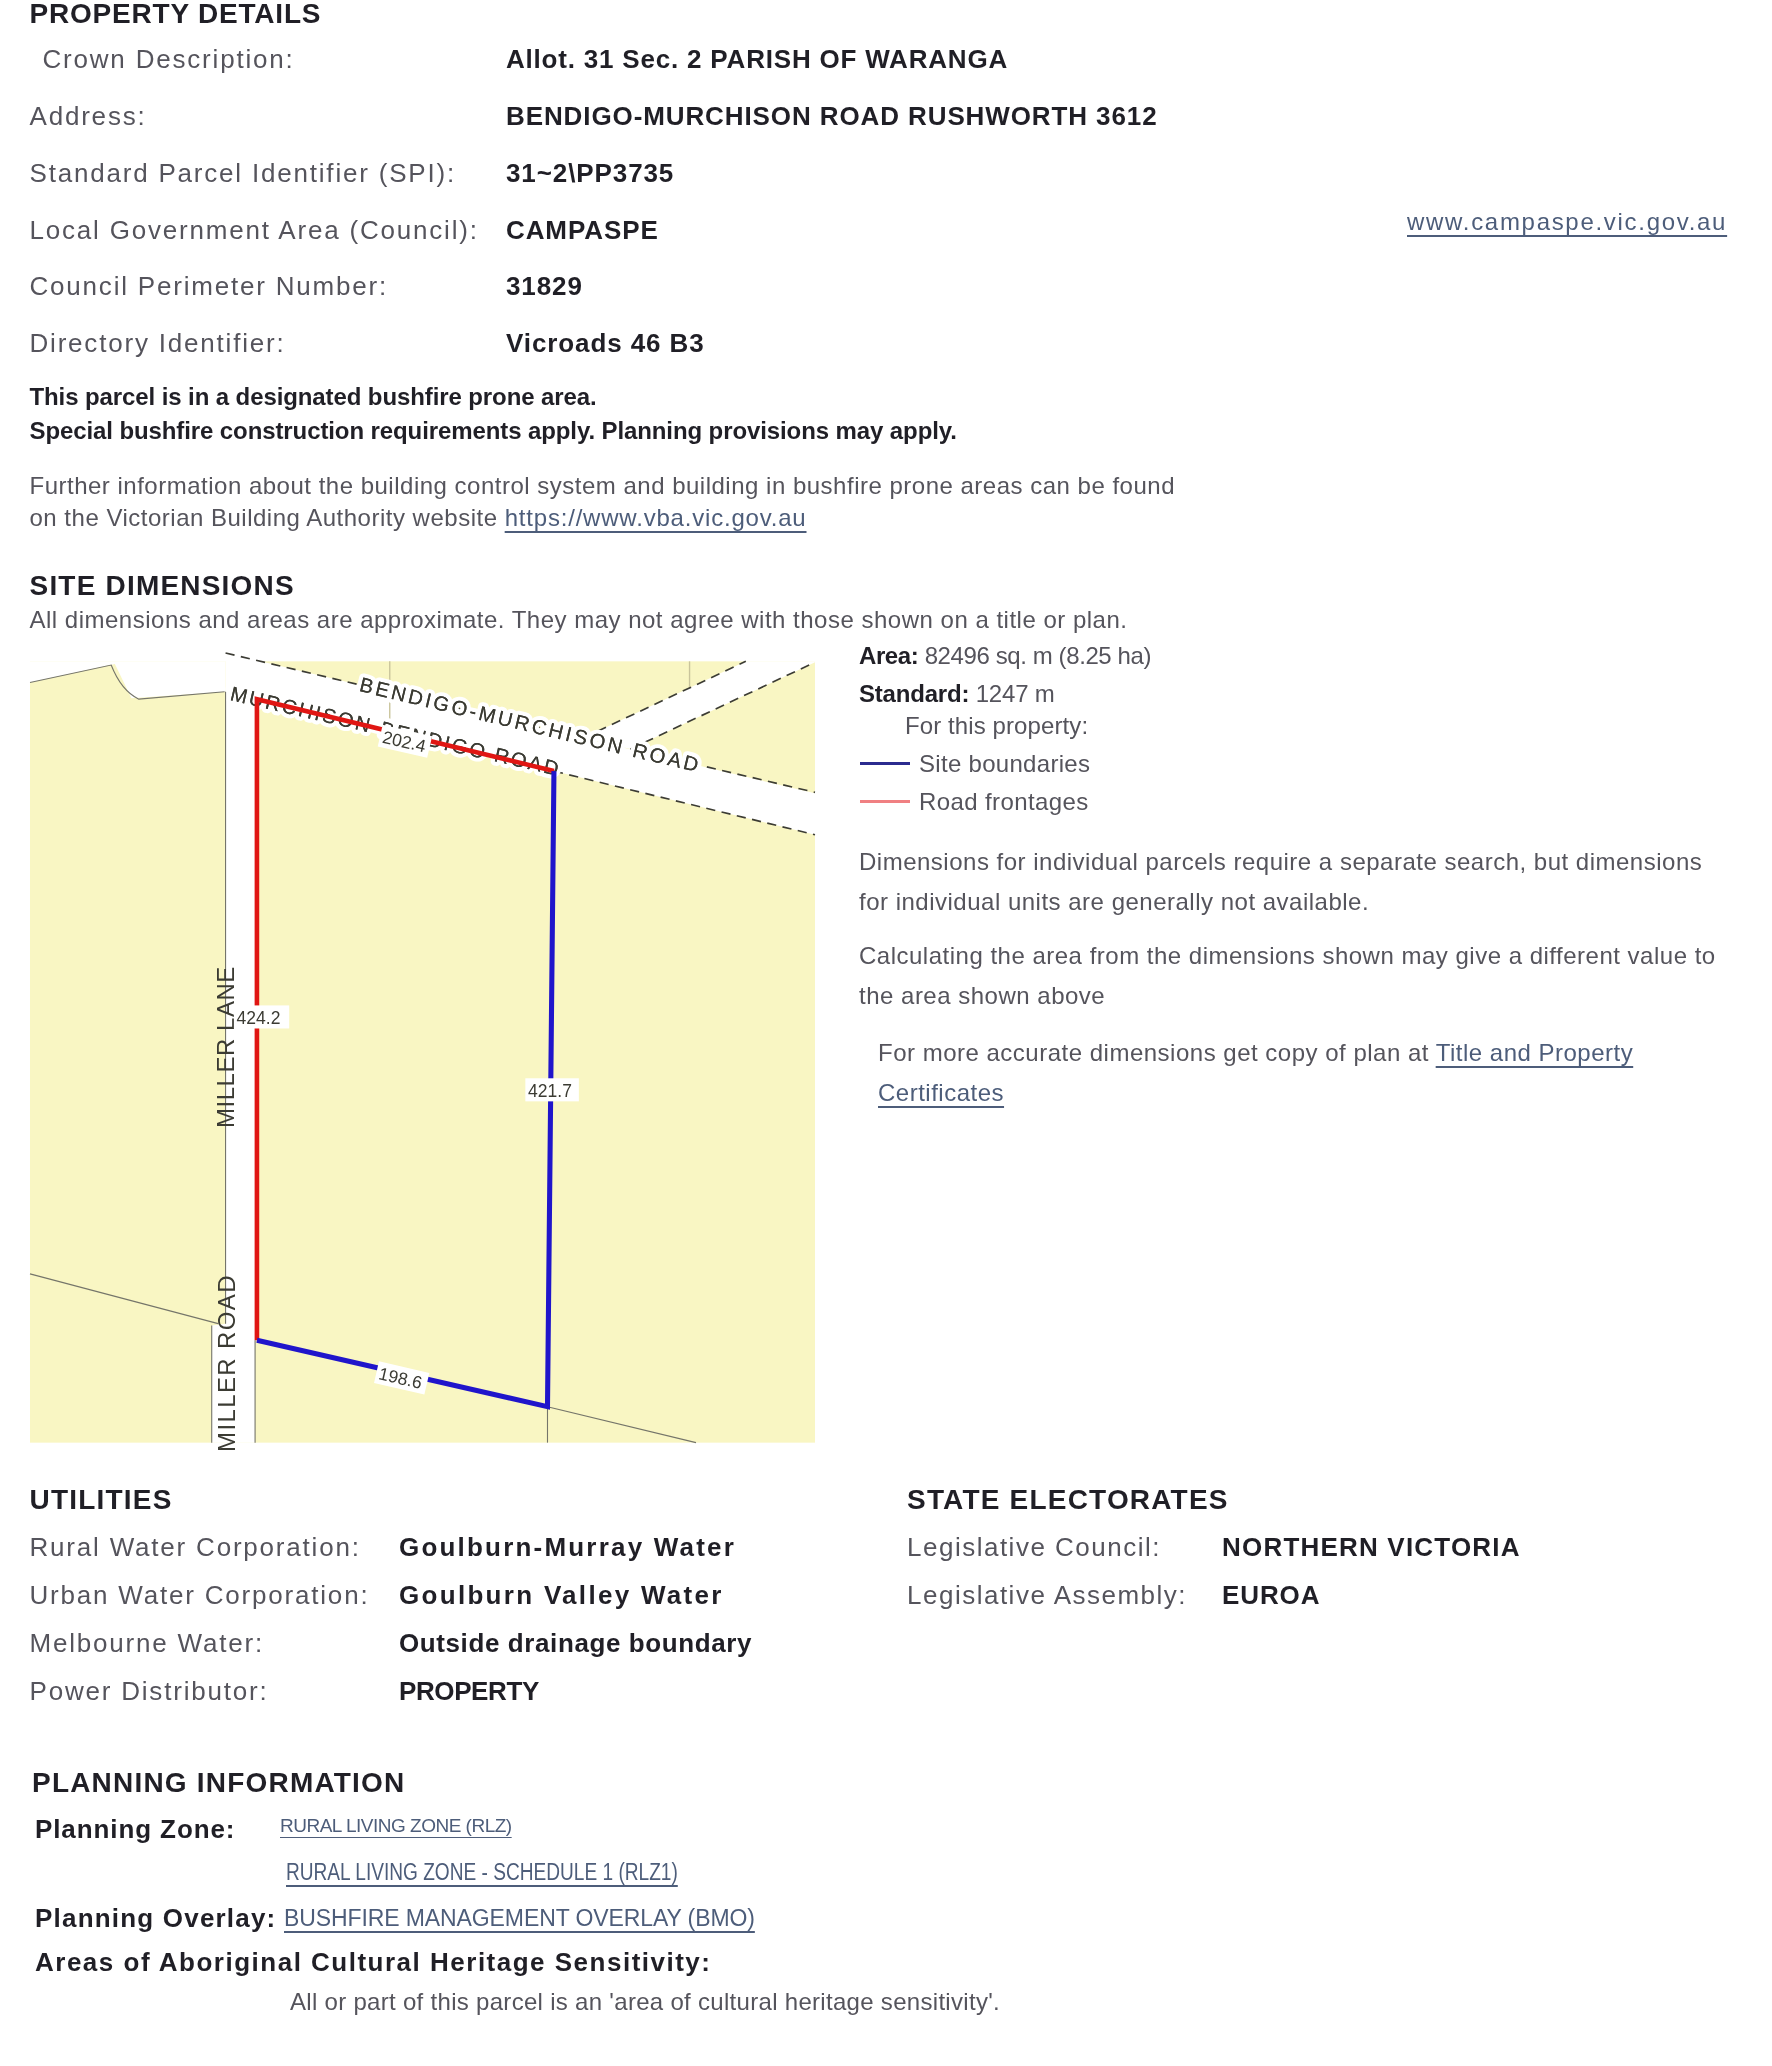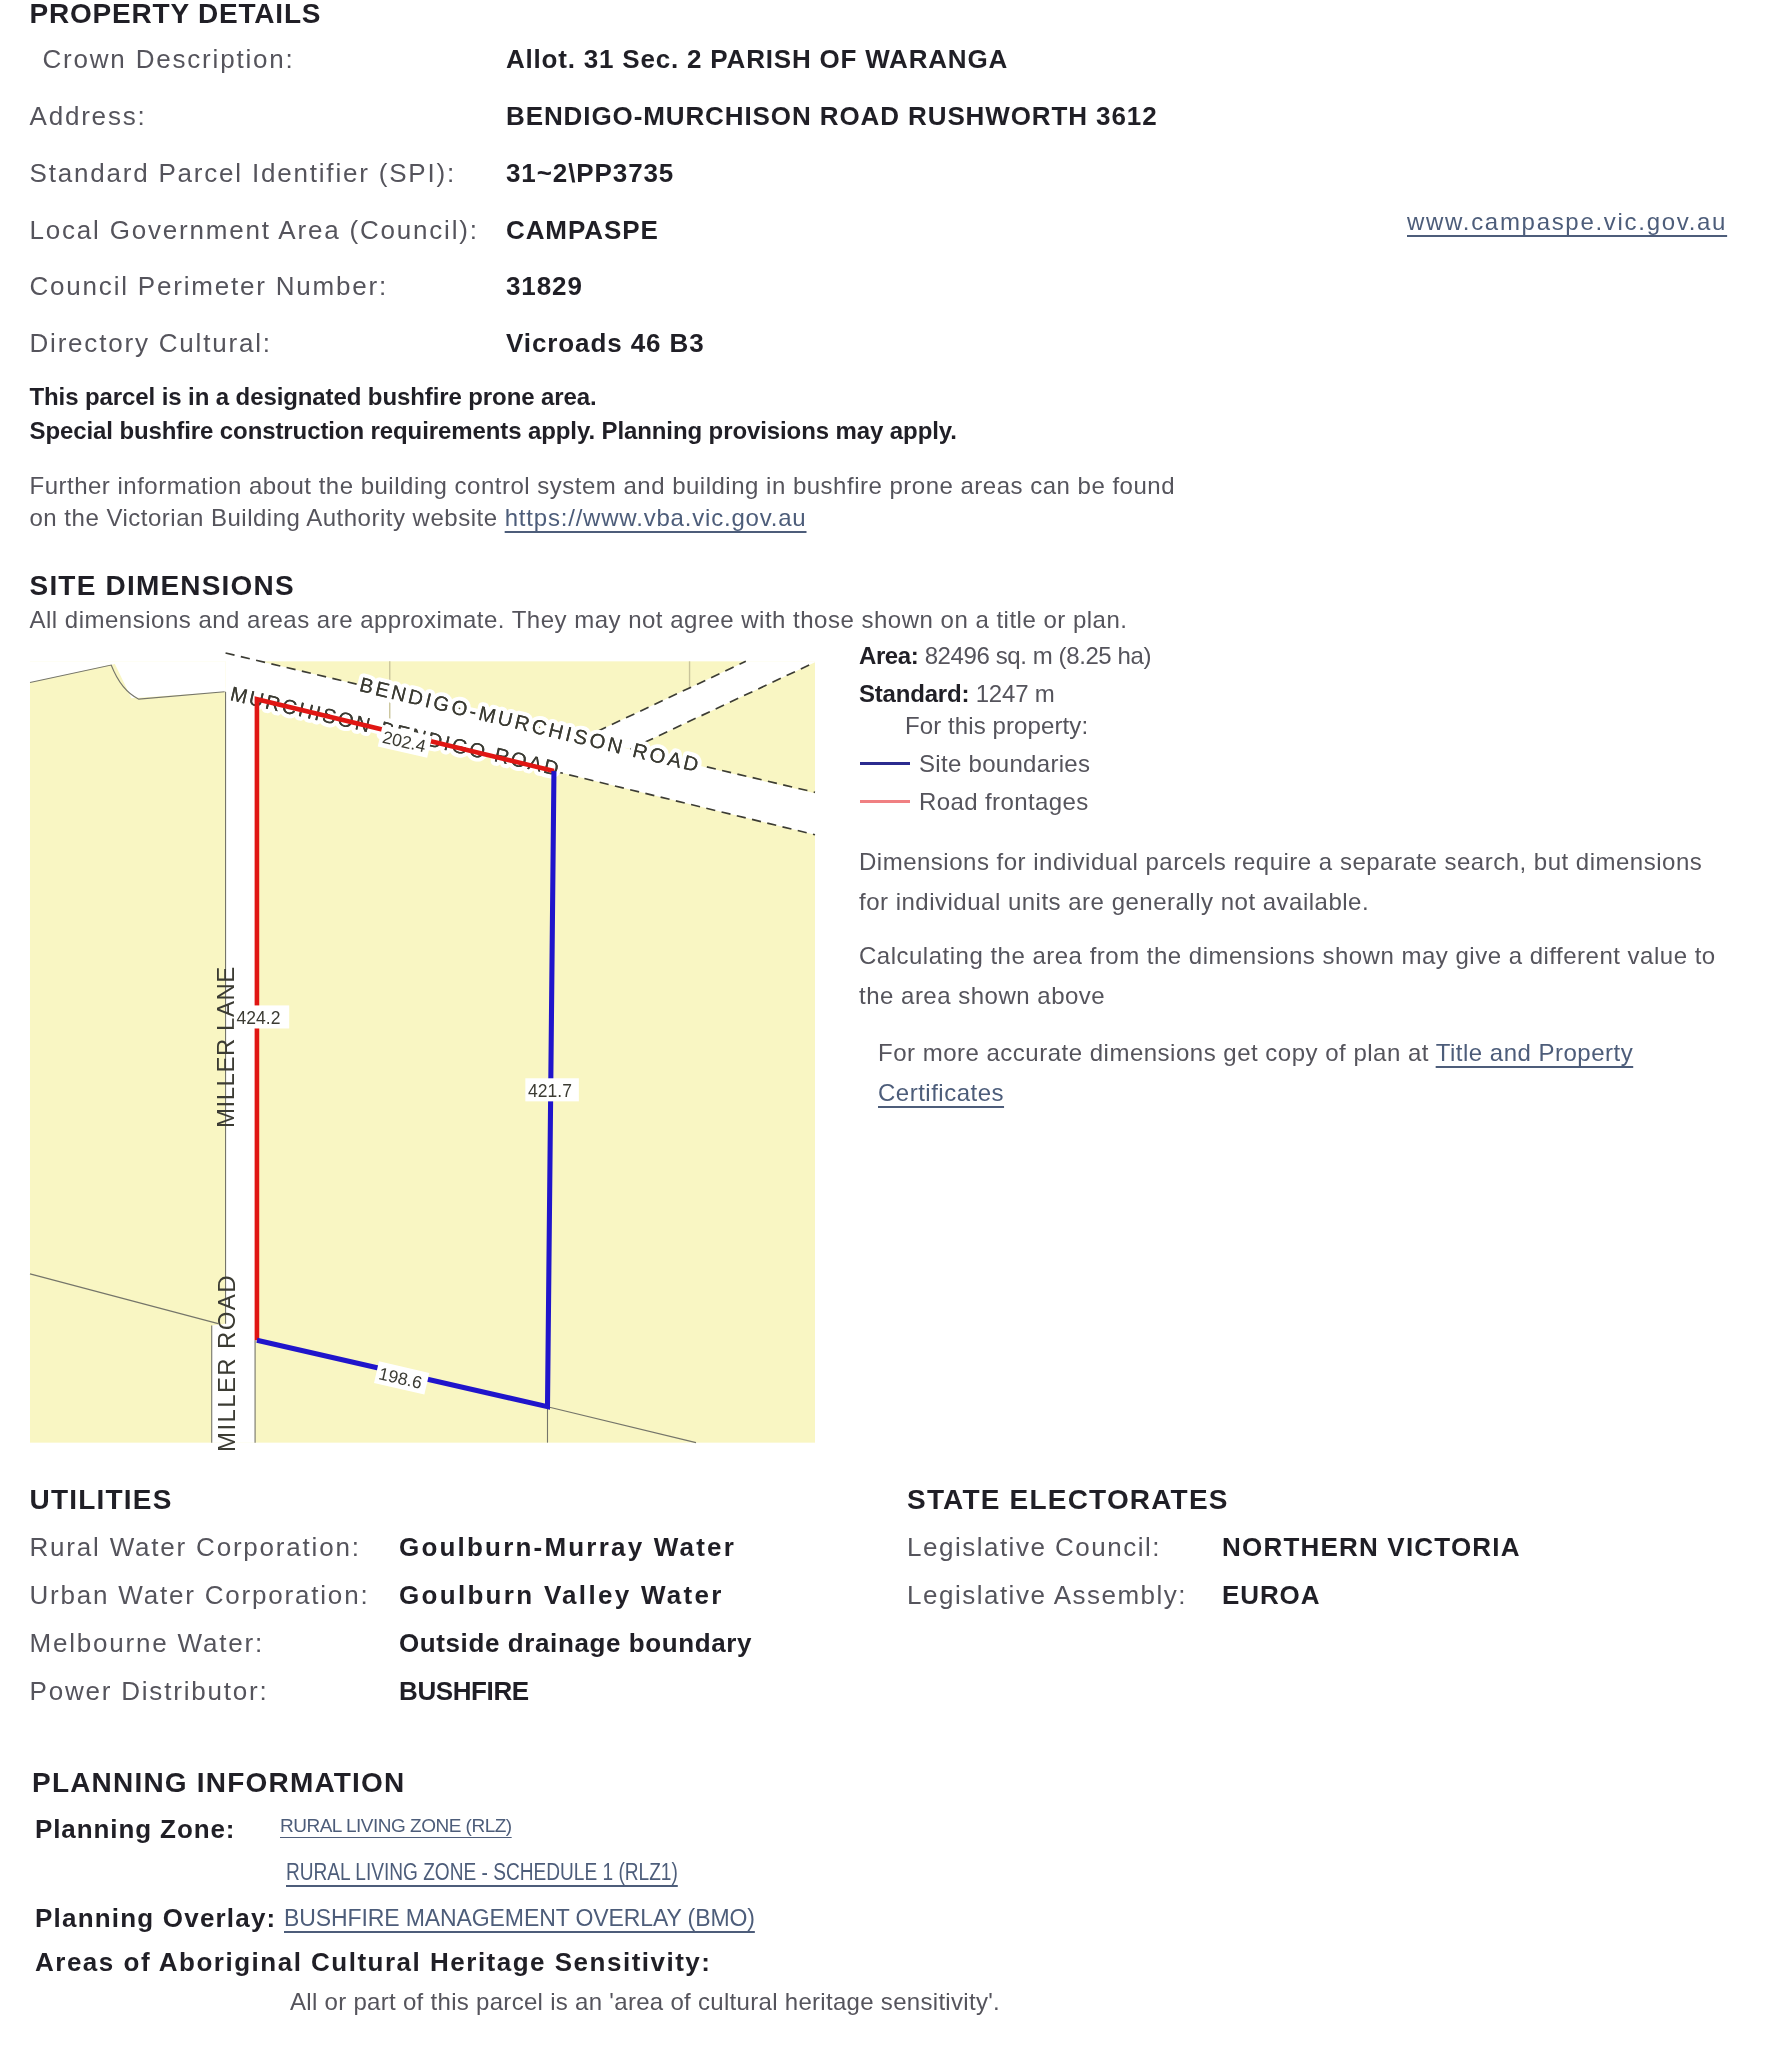--- a/index.html
+++ b/index.html
@@ -33,21 +33,21 @@
 <div class="abs lbl" style="left:29.5px;top:216px;">Local Government Area (Council):</div>
 
 <div class="abs val" style="left:506px;top:216px;">CAMPASPE</div>
 
 <div class="abs para" style="left:1407px;top:208px;letter-spacing:1.7px;"><a class="lnk">www.campaspe.vic.gov.au</a></div>
 
 <div class="abs lbl" style="left:29.5px;top:272px;">Council Perimeter Number:</div>
 
 <div class="abs val" style="left:506px;top:272px;">31829</div>
 
-<div class="abs lbl" style="left:29.5px;top:329px;">Directory Cultural:</div>
+<div class="abs lbl" style="left:29.5px;top:329px;">Directory Identifier:</div>
 
 <div class="abs val" style="left:506px;top:329px;">Vicroads 46 B3</div>
 
 <div class="abs boldpara" style="left:29.5px;top:380px;line-height:34px;">This parcel is in a designated bushfire prone area.<br>Special bushfire construction requirements apply. Planning provisions may apply.</div>
 
 <div class="abs para" style="left:29.5px;top:470px;line-height:32px;">Further information about the building control system and building in bushfire prone areas can be found<br><span style="letter-spacing:0.5px;">on the Victorian Building Authority website </span><a class="lnk" style="letter-spacing:0.8px;">https://www.vba.vic.gov.au</a></div>
 
 <div class="abs h1" style="left:29.5px;top:571px;">SITE DIMENSIONS</div>
 
 <div class="abs para" style="left:29.5px;top:606px;">All dimensions and areas are approximate. They may not agree with those shown on a title or plan.</div>
@@ -160,21 +160,21 @@
 <div class="abs lbl" style="left:29.5px;top:1581px;">Urban Water Corporation:</div>
 
 <div class="abs val" style="left:399px;top:1581px;letter-spacing:2.3px;">Goulburn Valley Water</div>
 
 <div class="abs lbl" style="left:29.5px;top:1629px;">Melbourne Water:</div>
 
 <div class="abs val" style="left:399px;top:1629px;letter-spacing:0.6px;">Outside drainage boundary</div>
 
 <div class="abs lbl" style="left:29.5px;top:1677px;">Power Distributor:</div>
 
-<div class="abs val" style="left:399px;top:1677px;letter-spacing:-0.4px;">BUSHFIRE</div>
+<div class="abs val" style="left:399px;top:1677px;letter-spacing:-0.4px;">PROPERTY</div>
 
 <div class="abs h1" style="left:907px;top:1485px;">STATE ELECTORATES</div>
 
 <div class="abs lbl" style="left:907px;top:1533px;letter-spacing:1.5px;">Legislative Council:</div>
 
 <div class="abs val" style="left:1222px;top:1533px;letter-spacing:1.2px;">NORTHERN VICTORIA</div>
 
 <div class="abs lbl" style="left:907px;top:1581px;letter-spacing:1.5px;">Legislative Assembly:</div>
 
 <div class="abs val" style="left:1222px;top:1581px;">EUROA</div>

